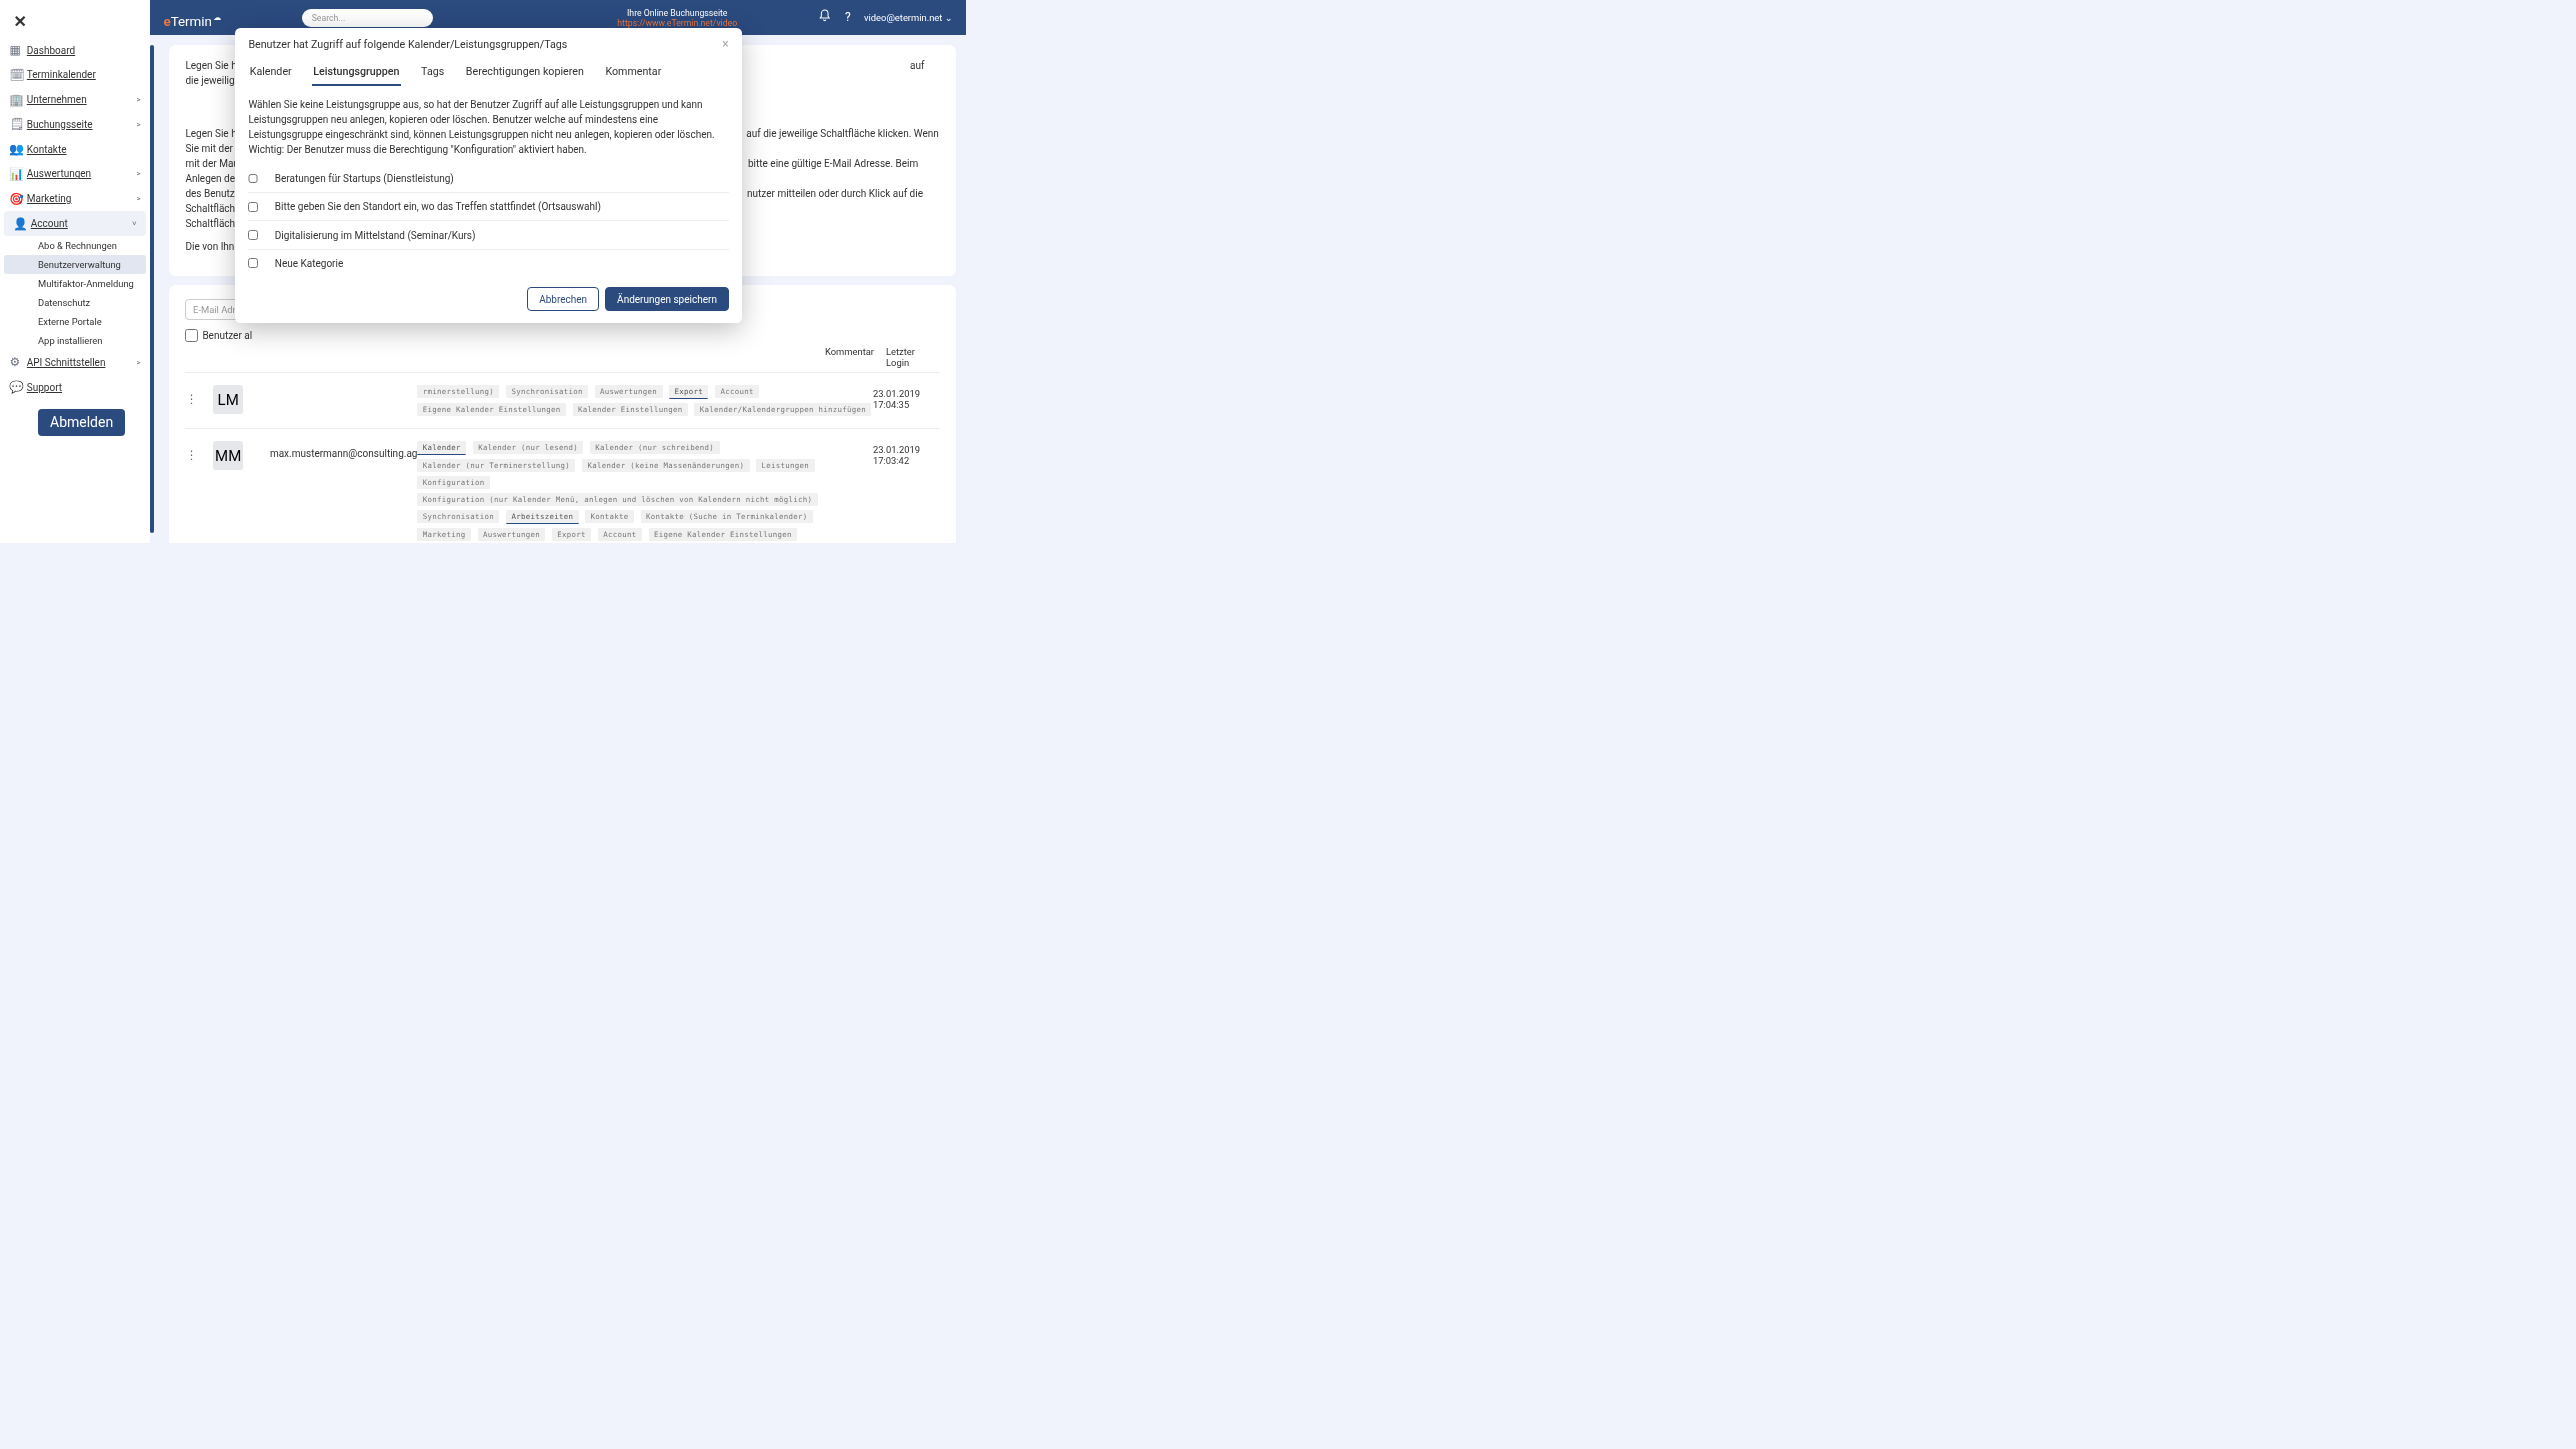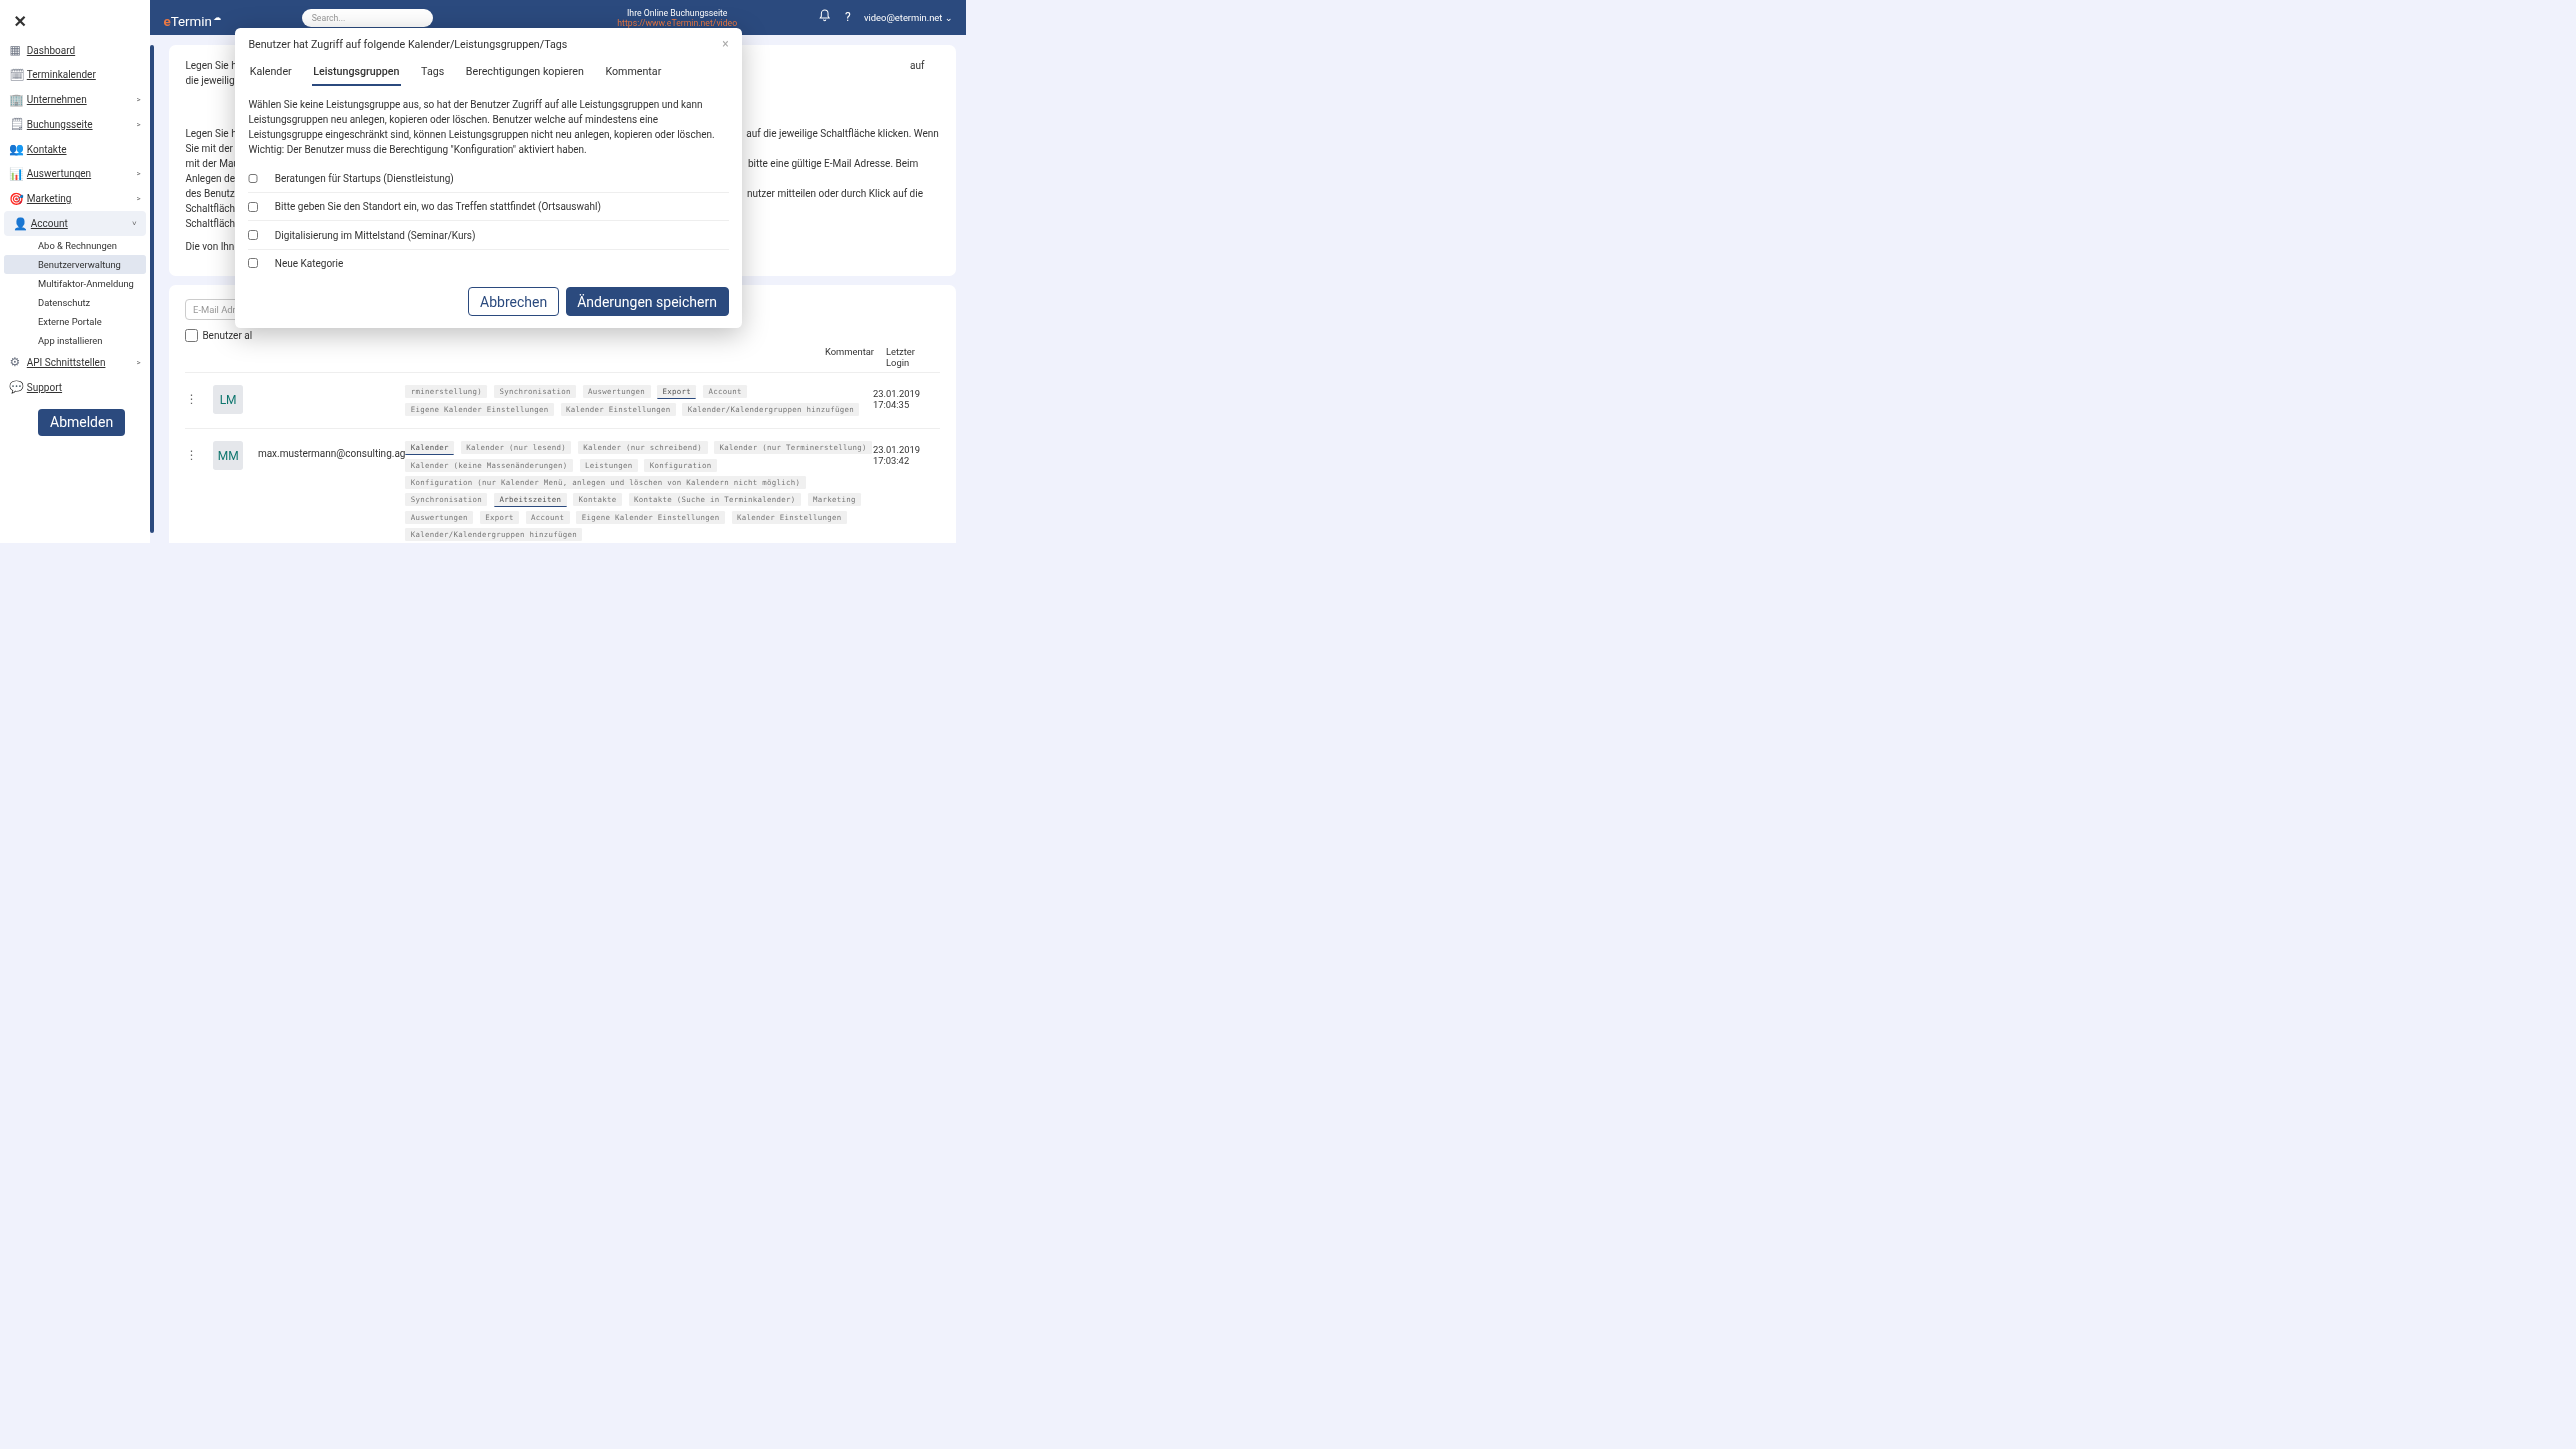--- a/index.html
+++ b/index.html
@@ -37,41 +37,41 @@
 .card { background: #fff; border-radius: 6.7px; padding: 13.4px 16px; margin-bottom: 9.4px; margin-left: 9.4px; }
 .card-text { font-size: 10px; line-height: 1.5; color: #333; margin-bottom: 8px; }
 .filter-row { display: flex; align-items: center; gap: 10.7px; margin-bottom: 9.4px; }
 .filter-input { border: 0.7px solid #ccc; border-radius: 4px; padding: 4px 6.7px; font-size: 9.4px; color: #999; width: 148px; }
 .checkbox-row { display: flex; align-items: center; gap: 4px; font-size: 10px; }
 .table-header { display: flex; font-size: 9.4px; color: #333; padding: 4px 0; }
 .table-header .col-kommentar { margin-left: auto; margin-right: 12px; }
 .table-header .col-login { width: 54px; }
 .user-row { display: flex; align-items: flex-start; padding: 12px 0; border-top: 0.7px solid #eee; }
 .row-menu { font-size: 12px; color: #666; cursor: pointer; margin-top: 6.7px; margin-right: 16px; }
-.avatar { width: 29.5px; height: 29.5px; background: #e5e7eb; border-radius: 2.7px; display: flex; align-items: center; justify-content: center; font-size: 12px; color: #0f766e; margin-right: 15px; }
+.avatar { width: 29.5px; height: 29.5px; background: #e5e7eb; border-radius: 2.7px; display: flex; align-items: center; justify-content: center; font-size: 15px; color: #000000; margin-right: 27px; }
 .user-email-col { width: 134px; font-size: 10px; margin-right: 13.4px; padding-top: 6.7px; }
 .tags-col { flex: 1; display: flex; flex-wrap: wrap; gap: 4px 6.7px; align-items: center; }
 .tag { background: #f0f0f0; color: #777; font-size: 7.4px; letter-spacing: 0.3px; padding: 2px 5.4px; border-radius: 1.3px; font-family: monospace; }
 .tag.active { border-bottom: 1.3px solid #2b4a7e; color: #555; }
 .login-col { width: 67px; font-size: 9.4px; text-align: left; padding-top: 2.7px; }
 .modal { position: absolute; left: 235px; top: 28px; width: 507px; background: #fff; border-radius: 5.4px; box-shadow: 0 6.7px 27px rgba(0,0,0,0.25); }
 .modal-header { padding: 9.4px 13.4px 6.7px; display: flex; align-items: center; border-bottom: 0; }
 .modal-title { font-size: 10.7px; color: #333; flex: 1; }
 .modal-close { font-size: 12px; color: #aaa; cursor: pointer; }
 .modal-tabs { display: flex; gap: 19px; padding: 0 13.4px; border-bottom: 0px solid #eee; }
 .modal-tab { padding: 6.7px 1.3px; font-size: 10.7px; color: #333; cursor: pointer; border-bottom: 2px solid transparent; }
 .modal-tab.active { border-bottom-color: #2b4a7e; font-weight: 500; }
 .modal-body { padding: 10.7px 13.4px 4px; }
 .modal-desc { font-size: 10px; line-height: 1.5; color: #333; margin-bottom: 10.7px; }
 .check-list { }
 .check-item { display: flex; align-items: center; gap: 17px; padding: 5.4px 0; font-size: 10px; border-bottom: 0; }
 .check-item input[type=checkbox] { width: 9.4px; height: 9.4px; }
 .modal-body hr { border:0; border-top:0.7px solid #eee; margin: 2.7px 0; }
 .modal-footer { display: flex; justify-content: flex-end; gap: 6.7px; padding: 9.4px 13.4px 12px; }
-.btn { padding: 5.4px 10.7px; border-radius: 4px; font-size: 14px; cursor: pointer; }
+.btn { padding: 5.4px 10.7px; border-radius: 4px; font-size: 10px; cursor: pointer; }
 .btn-secondary { background: #fff; border: 0.7px solid #2b4a7e; color: #2b4a7e; }
 .btn-primary { background: #2b4a7e; color: #fff; border: 0.7px solid #2b4a7e; }
 </style>
 </head>
 <body>
 
 <div class="sidebar">
   <div class="close-x">✕</div>
   <div id="nav-items">
       <div class="nav-item">

